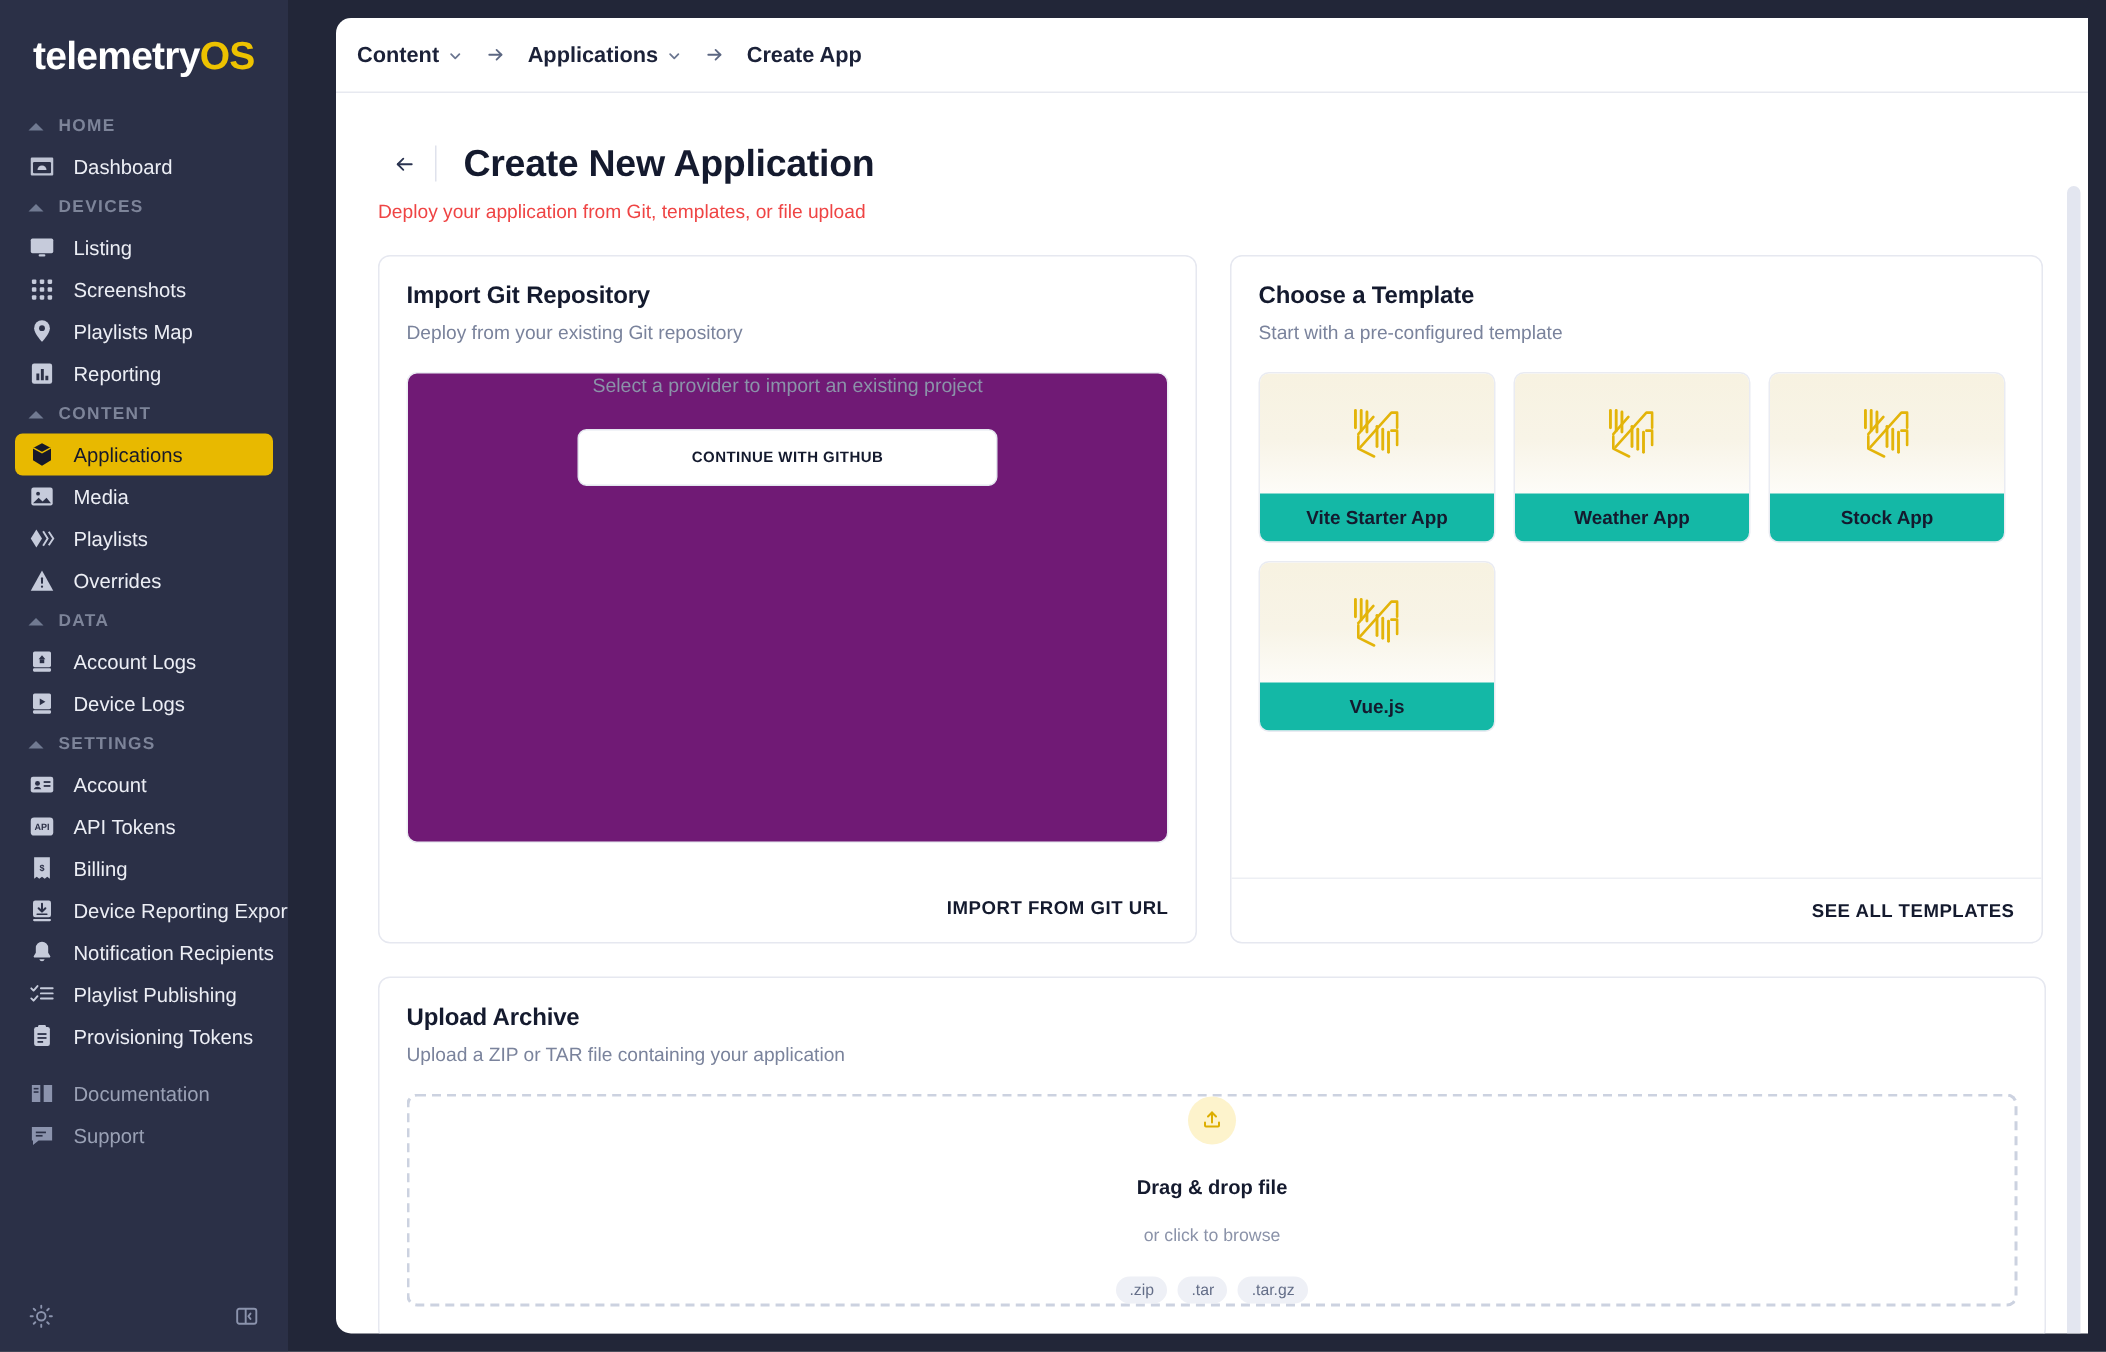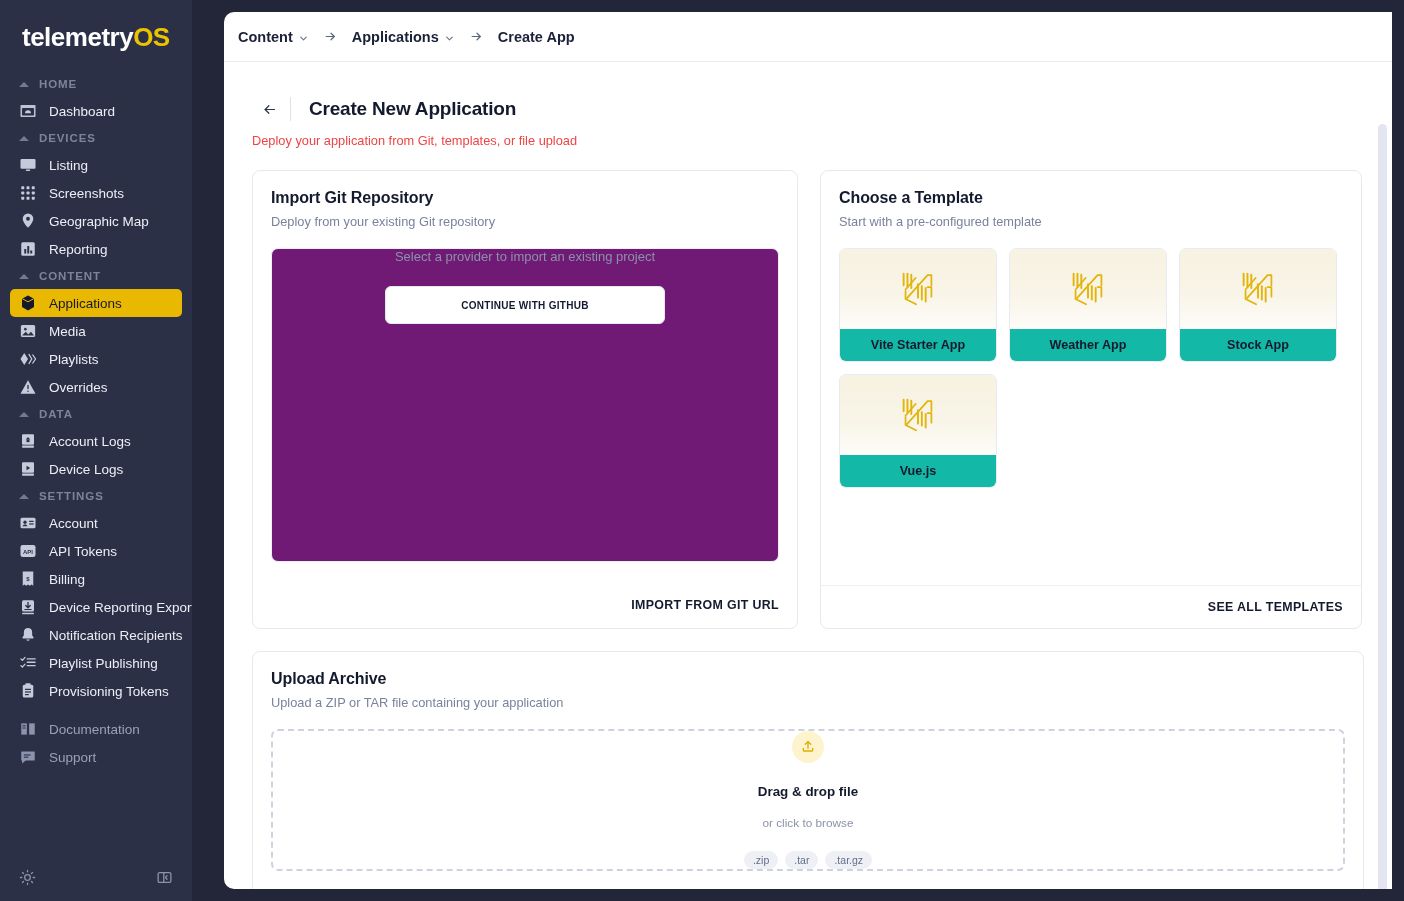--- a/index.html
+++ b/index.html
@@ -58,21 +58,21 @@
   .crumb.last { cursor: default; }
   .chev { width: 11px; height: 11px; color: #6b7690; }
   .arrowsep { color: #5c6782; font-size: 13px; padding: 0 9px; display: flex; align-items: center; }
 
   .body { padding: 32px 28px 0 28px; height: 827px; overflow: hidden; position: relative; }
 
   .page-head { display: flex; align-items: center; gap: 0; }
   .backbtn { width: 34px; height: 30px; display: flex; align-items: center; justify-content: center;
              color: #2a3350; font-size: 17px; cursor: pointer; }
   .vdiv { width: 1px; height: 24px; background: #dfe2ec; margin: 0 18px 0 4px; }
-  .page-title { font-size: 19px; font-weight: 700; color: #141a2e; letter-spacing: -0.2px; }
+  .page-title { font-size: 25px; font-weight: 700; color: #141a2e; letter-spacing: -0.2px; }
   .page-sub { font-size: 12.8px; color: #ef4444; margin: 9px 0 0 0; }
 
   .grid2 { display: flex; gap: 22px; margin-top: 22px; }
   .card {
     border: 1px solid #e6e8f0; border-radius: 8px; background: #fff;
   }
   .card-pad { padding: 18px 18px 16px 18px; }
   .card-title { font-size: 16px; font-weight: 700; color: #141a2e; letter-spacing: -0.1px; }
   .card-sub { font-size: 12.8px; color: #7a839c; margin-top: 7px; }
 
@@ -179,21 +179,21 @@
           </span>
           <span>Screenshots</span>
         </div>
         <div class="nav-item">
           <span class="ico">
             <svg width="18" height="18" viewBox="0 0 24 24" fill="#c6cbdb">
               <path d="M12 2a7 7 0 0 0-7 7c0 5 7 12 7 12s7-7 7-12a7 7 0 0 0-7-7z"></path>
               <circle cx="12" cy="9" r="2.6" fill="#2b3047"></circle>
             </svg>
           </span>
-          <span>Geographic Map</span>
+          <span>Playlists Map</span>
         </div>
         <div class="nav-item">
           <span class="ico">
             <svg width="18" height="18" viewBox="0 0 24 24" fill="#c6cbdb">
               <rect x="3" y="3" width="18" height="18" rx="2"></rect>
               <rect x="7" y="12" width="2.6" height="6" fill="#2b3047"></rect>
               <rect x="11" y="8" width="2.6" height="10" fill="#2b3047"></rect>
               <rect x="15" y="14" width="2.6" height="4" fill="#2b3047"></rect>
             </svg>
           </span>

